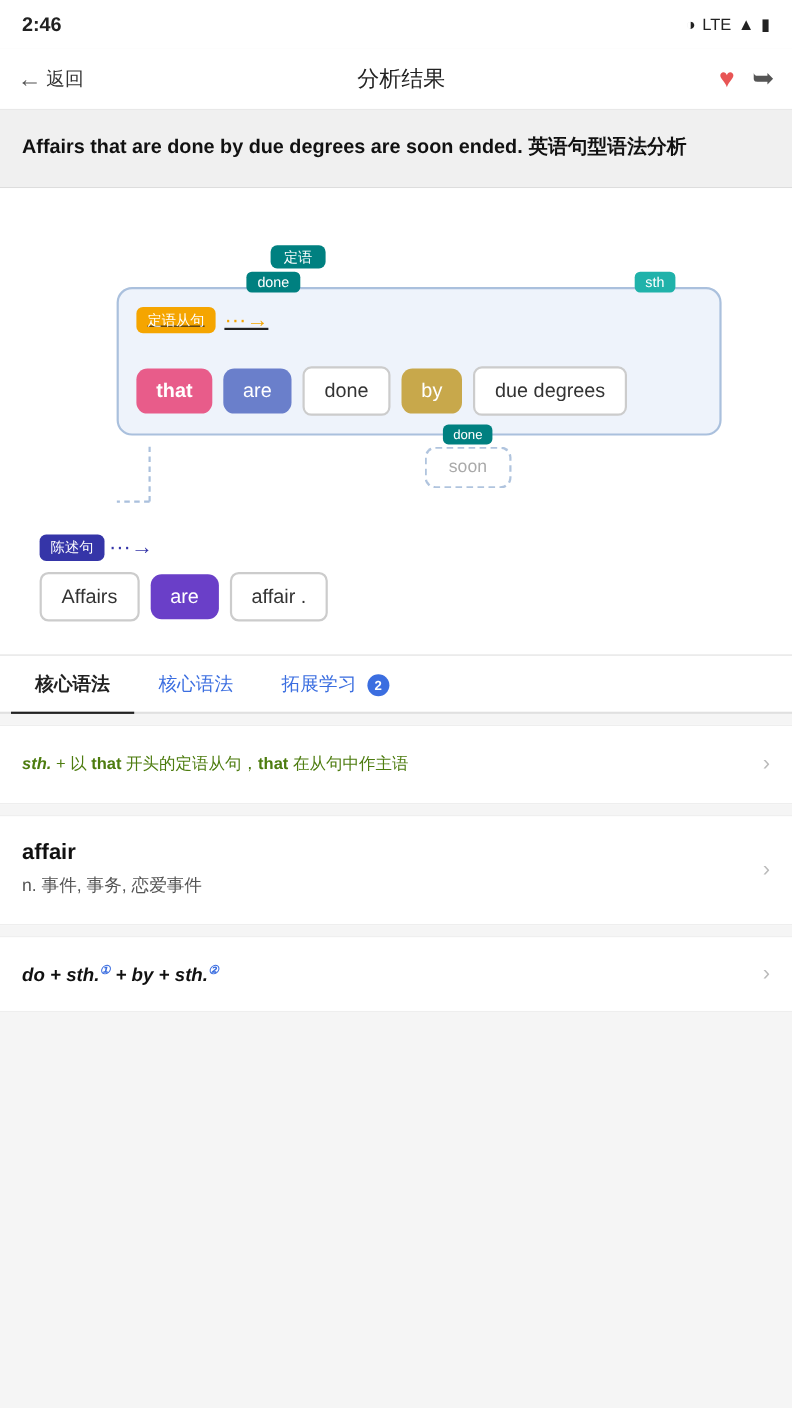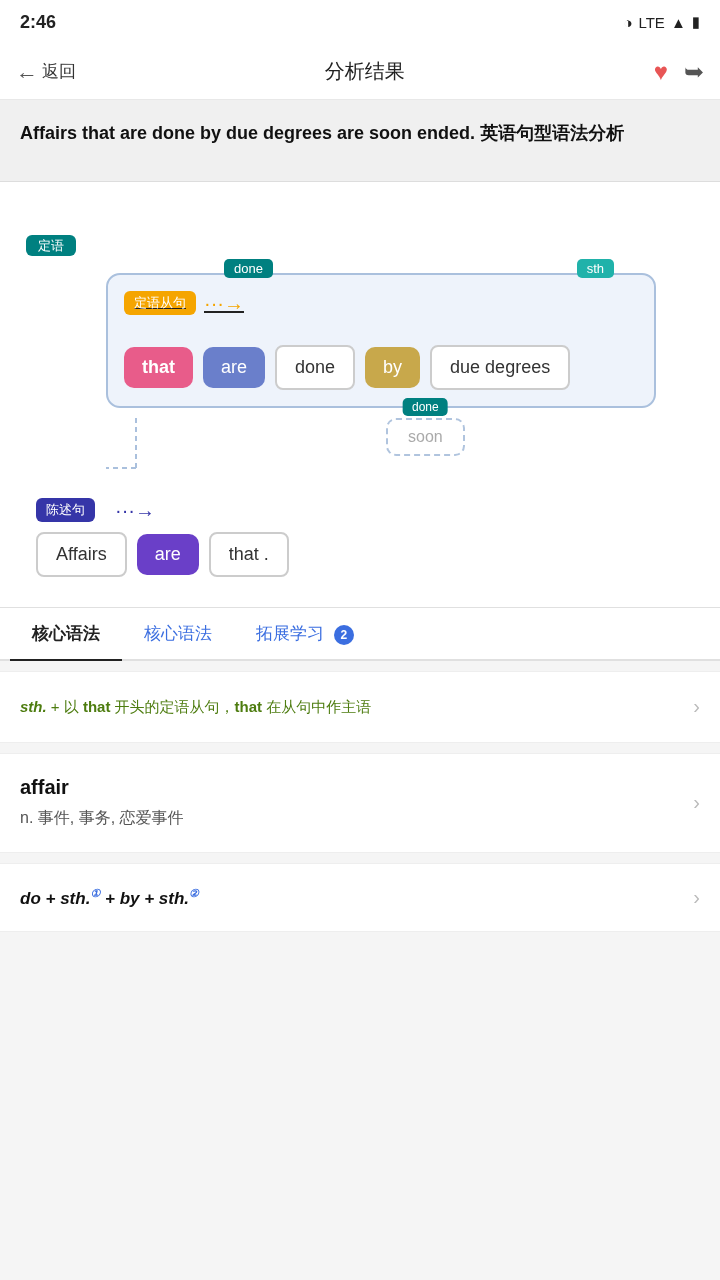--- a/index.html
+++ b/index.html
@@ -68,21 +68,21 @@
     .nav-icon {
       font-size: 24px;
       cursor: pointer;
     }
     .heart-icon { color: #e85555; }
     .share-icon { color: #555; }
 
     
     .sentence-header {
       background: #f0f0f0;
-      padding: 20px 20px 34px 20px;
+      padding: 20px 20px 23px 20px;
       border-bottom: 1px solid #ddd;
     }
     .sentence-text {
       font-size: 18px;
       font-weight: 600;
       line-height: 1.5;
       color: #111;
     }
 
     
@@ -338,21 +338,21 @@
     }
 
     
     .main-clause {
       margin-top: 10px;
       padding-left: 10px;
     }
     .main-clause-header {
       display: flex;
       align-items: center;
-      gap: 20px;
+      gap: 4px;
       margin-bottom: 10px;
     }
     .stmt-tag {
       background: #3535a8;
       color: #fff;
       font-size: 13px;
       padding: 3px 10px;
       border-radius: 6px;
     }
     .stmt-dots-arrow {
@@ -394,21 +394,21 @@
   <p class="sentence-text">
     <span>Affairs that are done by due degrees are soon ended.</span>
     <span>英语句型语法分析</span>
   </p>
 </div>
 
 <div class="diagram-area">
   <div class="diagram-container">
 
     
-    <div style="position: relative; margin-bottom: 18px; display: inline-block;">
+    <div style="position: relative; margin-left: 220px; margin-bottom: 18px; display: inline-block;">
       <span style="background:#008080; color:#fff; font-size:13px; padding:3px 12px; border-radius:6px;">定语</span>
     </div>
 
     
     <div style="margin-left: 80px; position: relative; display: inline-block; min-width: 570px;">
       
       <div class="rc-box">
 
         <div class="rc-done-label">done</div>
 
@@ -450,21 +450,21 @@
 
     
     <div class="main-clause">
       <div class="main-clause-header">
         <span class="stmt-tag">陈述句</span>
         <span class="stmt-dots-arrow">···→</span>
       </div>
       <div class="main-words">
         <span class="word-chip">Affairs</span>
         <span class="word-chip-are-purple">are</span>
-        <span class="word-chip-ended">that .</span>
+        <span class="word-chip-ended">affair .</span>
       </div>
     </div>
 
   </div>
 </div>
 
 <div class="tabs-bar">
   <div class="tab-item active">
     <span>核心语法</span>
   </div>

